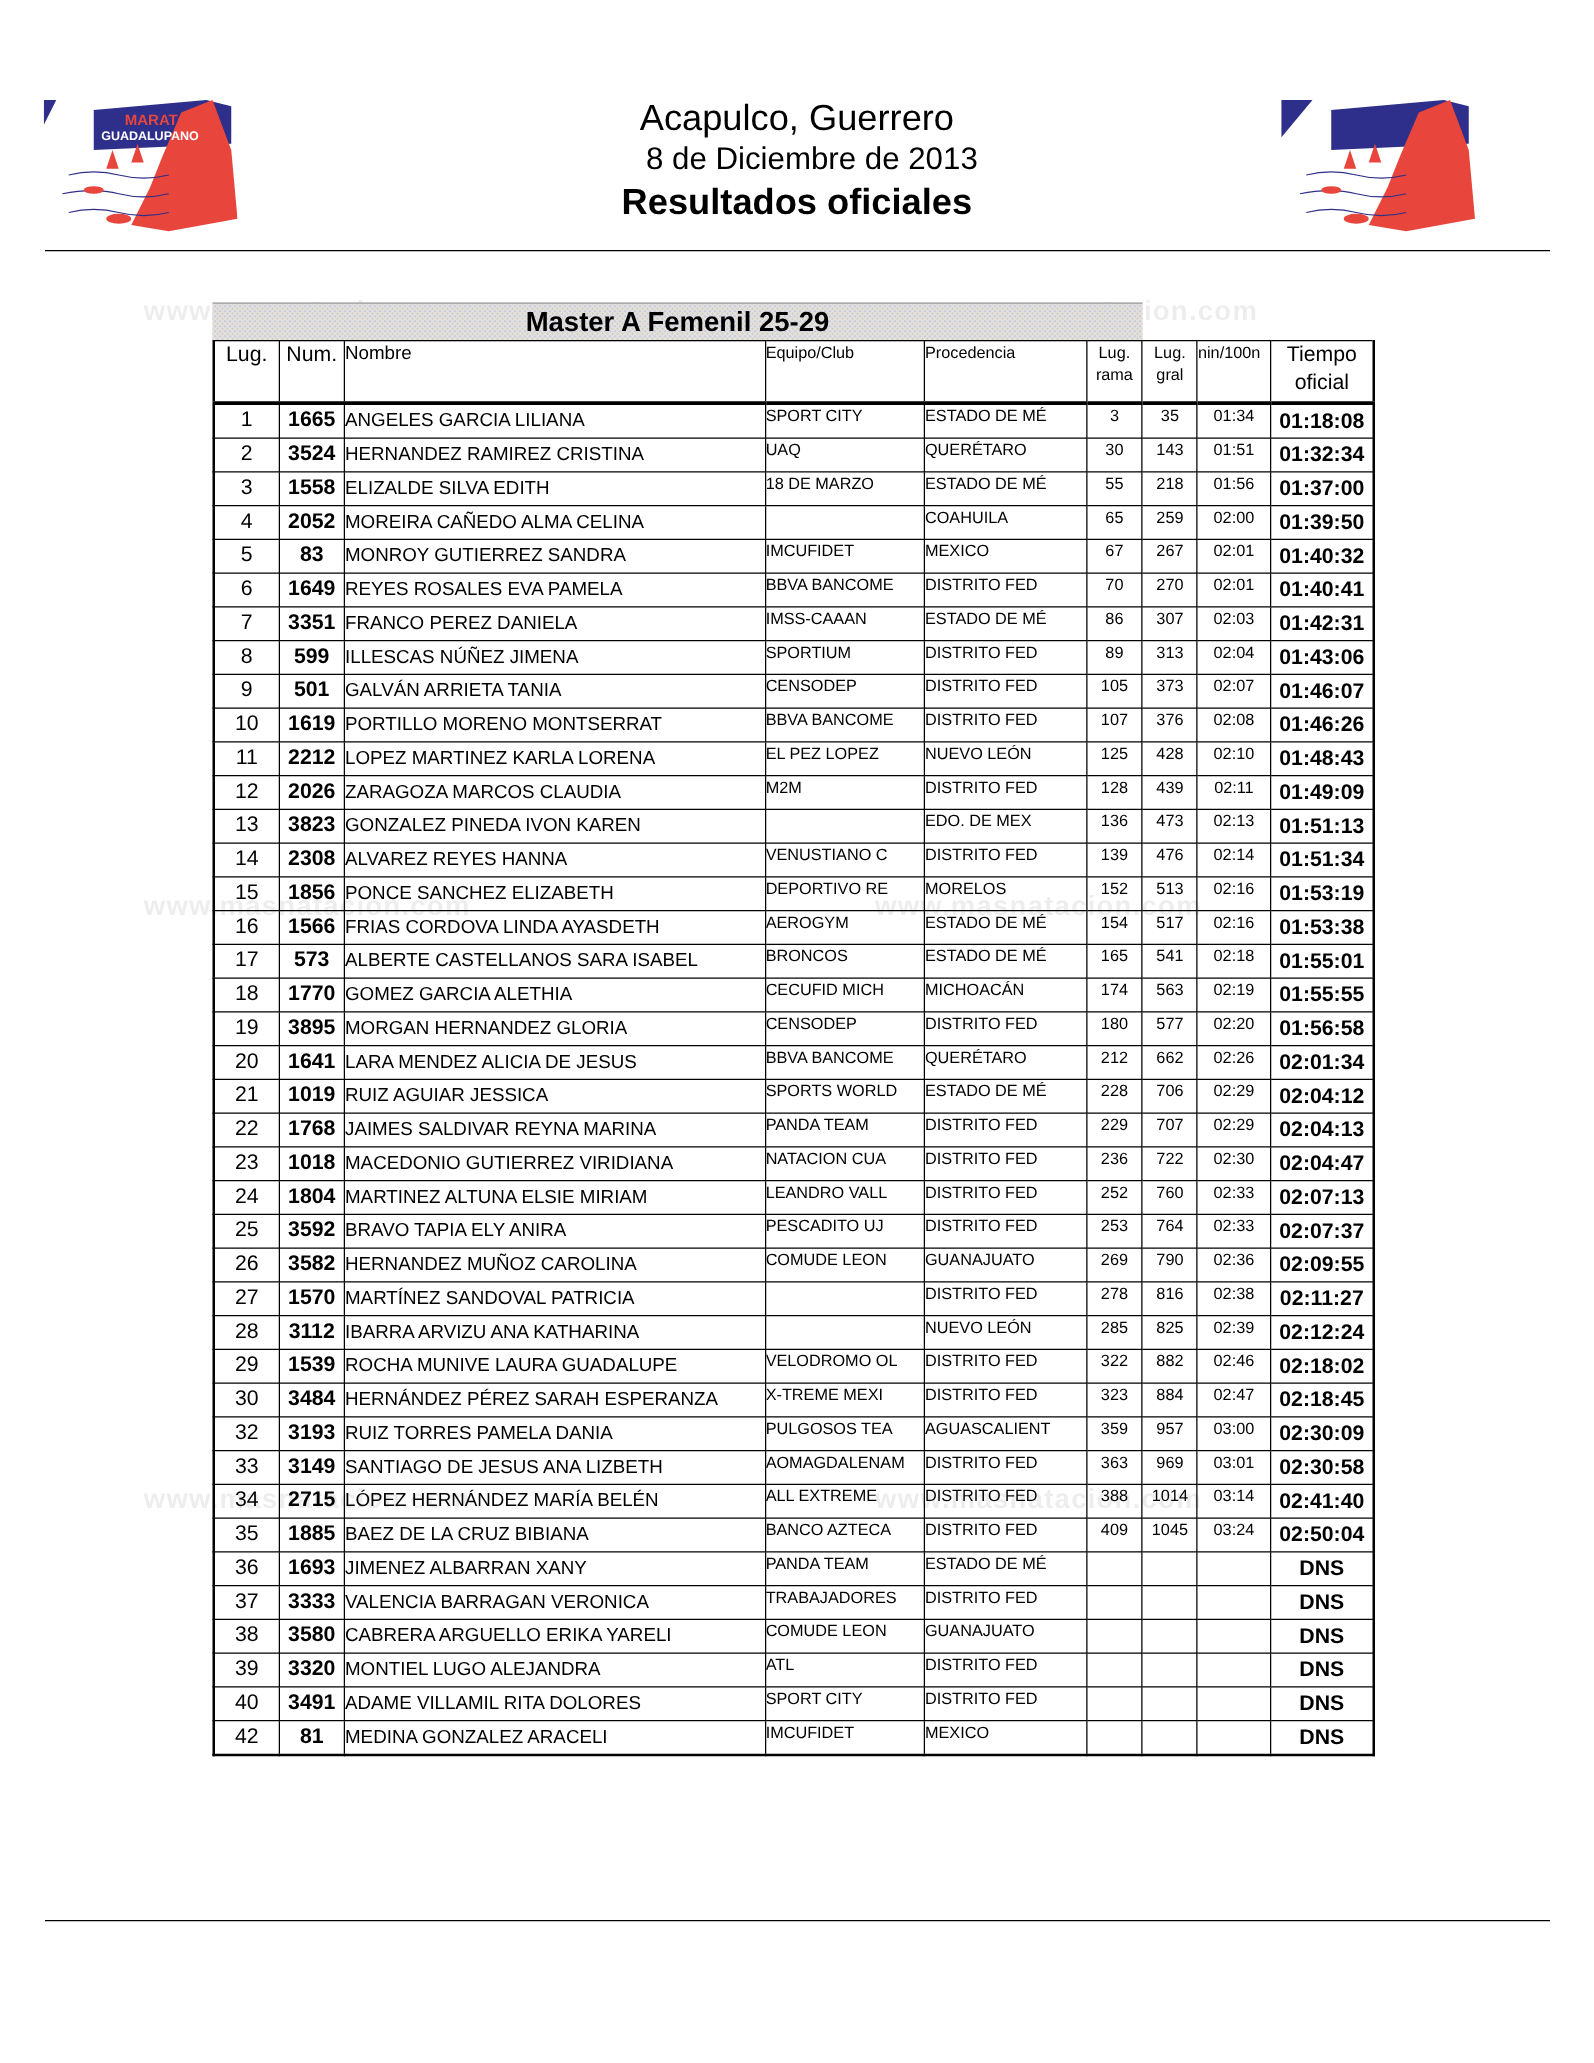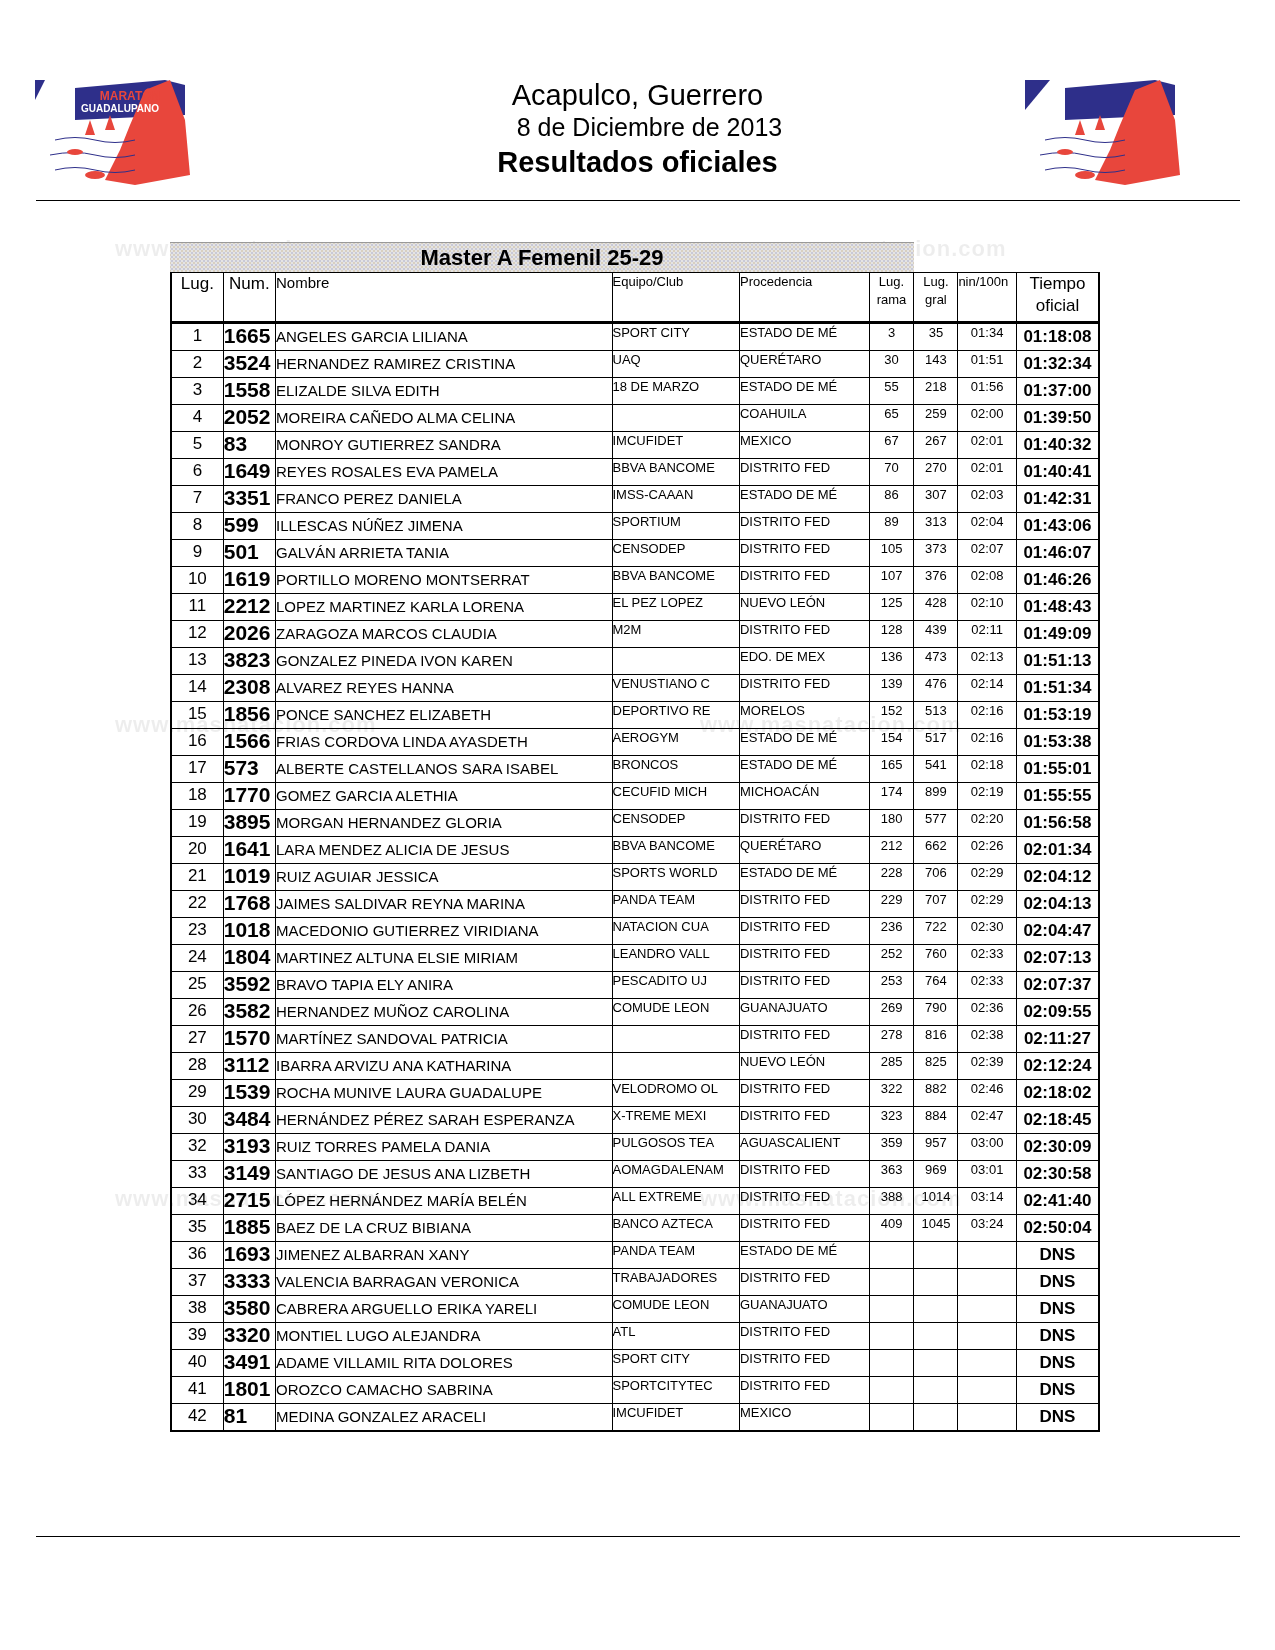--- a/index.html
+++ b/index.html
@@ -22,21 +22,21 @@
   table.results{position:absolute;left:170px;top:272px;border-collapse:collapse;table-layout:fixed;width:930px;}
   table.results th,table.results td{border:1px solid #000;padding:0;height:24px;vertical-align:top;white-space:nowrap;overflow:hidden;}
   table.results thead th{font-weight:normal;vertical-align:top;border-bottom:3px solid #000;}
   table.results{border-left:2px solid #000;border-right:2px solid #000;border-bottom:2px solid #000;}
   th.h-lug,th.h-num,th.h-time{font-size:17px;line-height:22px;text-align:center;}
   th.h-nombre{font-size:15px;text-align:left;padding-left:3px;line-height:20px;}
   th.h-small{font-size:13px;text-align:left;padding-left:2px;line-height:18px;}
   th.h-lugsm{font-size:13px;text-align:center;line-height:18px;}
   thead tr{height:50px;}
   td.c-lug{text-align:center;font-size:17px;line-height:24px;}
-  td.c-num{text-align:left;font-size:21px;font-weight:bold;line-height:24px;}
+  td.c-num{text-align:center;font-size:17px;font-weight:bold;line-height:24px;}
   td.c-nombre{font-size:15px;line-height:26px;padding-left:3px;}
   td.c-equipo,td.c-proc{font-size:13px;line-height:18px;padding-left:2px;}
   td.c-rama,td.c-gral,td.c-pace{font-size:13px;line-height:18px;text-align:center;}
   td.c-time{font-size:17px;font-weight:bold;text-align:center;line-height:26px;border-left:2px solid #000;}
   .watermark{position:absolute;color:rgba(0,0,0,0.07);font-size:22px;font-weight:bold;letter-spacing:1px;pointer-events:none;}
 </style>
 </head>
 <body>
 
 <svg class="logo left" viewBox="0 0 155 110">
@@ -296,21 +296,21 @@
         <td class="c-pace">02:18</td>
         <td class="c-time">01:55:01</td>
       </tr>
       <tr>
         <td class="c-lug">18</td>
         <td class="c-num">1770</td>
         <td class="c-nombre">GOMEZ GARCIA ALETHIA</td>
         <td class="c-equipo">CECUFID MICH</td>
         <td class="c-proc">MICHOACÁN</td>
         <td class="c-rama">174</td>
-        <td class="c-gral">899</td>
+        <td class="c-gral">563</td>
         <td class="c-pace">02:19</td>
         <td class="c-time">01:55:55</td>
       </tr>
       <tr>
         <td class="c-lug">19</td>
         <td class="c-num">3895</td>
         <td class="c-nombre">MORGAN HERNANDEZ GLORIA</td>
         <td class="c-equipo">CENSODEP</td>
         <td class="c-proc">DISTRITO FED</td>
         <td class="c-rama">180</td>
@@ -532,31 +532,20 @@
         <td class="c-num">3491</td>
         <td class="c-nombre">ADAME VILLAMIL RITA DOLORES</td>
         <td class="c-equipo">SPORT CITY</td>
         <td class="c-proc">DISTRITO FED</td>
         <td class="c-rama"></td>
         <td class="c-gral"></td>
         <td class="c-pace"></td>
         <td class="c-time">DNS</td>
       </tr>
       <tr>
-        <td class="c-lug">41</td>
-        <td class="c-num">1801</td>
-        <td class="c-nombre">OROZCO CAMACHO SABRINA</td>
-        <td class="c-equipo">SPORTCITYTEC</td>
-        <td class="c-proc">DISTRITO FED</td>
-        <td class="c-rama"></td>
-        <td class="c-gral"></td>
-        <td class="c-pace"></td>
-        <td class="c-time">DNS</td>
-      </tr>
-      <tr>
         <td class="c-lug">42</td>
         <td class="c-num">81</td>
         <td class="c-nombre">MEDINA GONZALEZ ARACELI</td>
         <td class="c-equipo">IMCUFIDET</td>
         <td class="c-proc">MEXICO</td>
         <td class="c-rama"></td>
         <td class="c-gral"></td>
         <td class="c-pace"></td>
         <td class="c-time">DNS</td>
       </tr>

